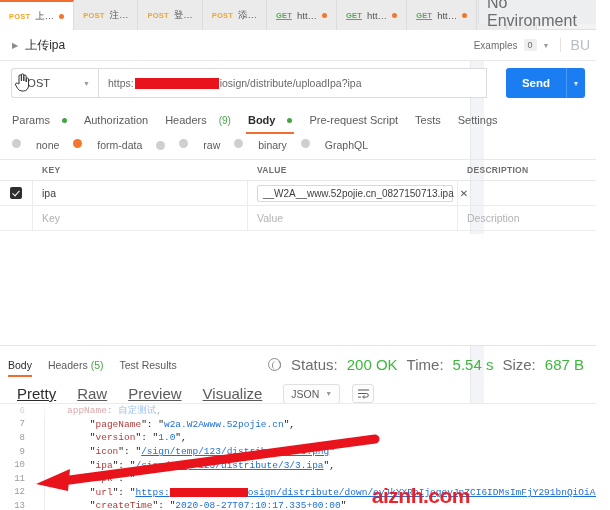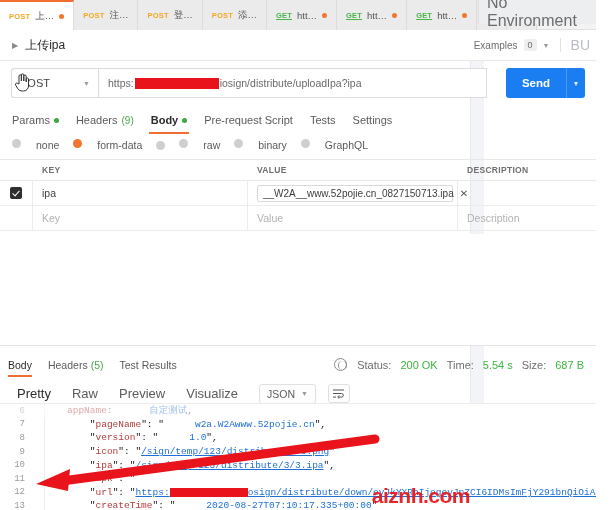--- a/index.html
+++ b/index.html
@@ -122,21 +122,21 @@
     position:absolute; left:14px; top:72px; width:16px; height:20px;
     pointer-events:none;
   }
 
   
   .reqtabs {
     position:absolute; left:0; top:107px; width:596px; height:26px;
     display:flex; align-items:center; padding-left:12px; gap:17px;
   }
   .rtab {
-    font-size:11px; color:#5b5b5b; display:flex; align-items:center; gap:4px;
+    font-size:11px; color:#5b5b5b; display:flex; align-items:center; gap:12px;
     height:26px; cursor:pointer; position:relative;
   }
   .rtab.active { color:#2c2c2c; font-weight:600; }
   .rtab.active:after{
     content:""; position:absolute; left:-2px; right:-2px; bottom:-1px;
     height:2px; background:#f06e32;
   }
   .gdot { width:5px; height:5px; border-radius:50%; background:#41a541; }
   .hcount { color:#4aa54a; font-size:10px; }
 
@@ -200,38 +200,38 @@
     font-size:10.5px; color:#5b5b5b; cursor:pointer; position:relative; height:25px;
     display:flex; align-items:center; gap:3px;
   }
   .restab.active{ color:#2c2c2c; }
   .restab.active:after{
     content:""; position:absolute; left:0; right:0; bottom:0; height:2px; background:#f06e32;
   }
   .restab .num{ color:#4aa54a; }
   .resp-meta {
     margin-left:auto; display:flex; align-items:center; gap:9px;
-    padding-right:12px; font-size:11px; color:#6d6d6d;
+    padding-right:12px; font-size:15px; color:#6d6d6d;
   }
   .resp-meta .v { color:#3db83d; }
   .lockglob {
     width:13px;height:13px;border:1px solid #8d8d8d;border-radius:50%;
     position:relative; margin-right:1px;
   }
   .lockglob:after{
     content:""; position:absolute; left:3px; top:2px; width:7px; height:9px;
     border-left:1px solid #8d8d8d; border-right:1px solid #8d8d8d; border-radius:50%;
   }
 
   .viewrow {
     position:absolute; left:0; top:380px; width:596px; height:27px;
     display:flex; align-items:center; padding-left:8px; gap:3px;
   }
   .vbtn {
-    font-size:13px; color:#5b5b5b; padding:3px 9px; cursor:pointer; border-radius:3px;
+    font-size:15px; color:#5b5b5b; padding:3px 9px; cursor:pointer; border-radius:3px;text-decoration:underline;
   }
   .vbtn.active{ color:#2c2c2c; }
   .fmt-sel {
     display:flex; align-items:center; gap:6px; margin-left:9px;
     border:1px solid #e0e0e0; border-radius:3px; padding:3px 7px;
     font-size:10.5px; color:#5b5b5b; cursor:pointer; background:#fdfdfd;
   }
   .wrapbtn {
     margin-left:9px; width:22px;height:19px; border:1px solid #e0e0e0;
     border-radius:3px; background:#fdfdfd; cursor:pointer;
@@ -246,21 +246,21 @@
     font-size:9.5px;
   }
   .jline { display:flex; height:13.6px; align-items:center; white-space:pre; }
   .gut {
     width:32px; text-align:right; padding-right:7px; color:#9b9b9b;
     flex:0 0 auto; font-size:9px;
   }
   .fold { width:13px; flex:0 0 auto; border-right:1px solid #ededed; height:13.6px;}
   .jcode { padding-left:22px; color:#1f1f1f; }
   .jkey { color:#b23c3c; }
-  .jstr { color:#1f6fd6;margin-left:31px; }
+  .jstr { color:#1f6fd6; }
   .jlink{ color:#1f6fd6; text-decoration:underline; }
   .jpunct{ color:#444; }
   .redact2 {
     display:inline-block; background:#e8131b; height:9px; width:78px;
     vertical-align:middle;
   }
 
   
   .arrow-svg { position:absolute; left:0; top:403px; width:596px; height:107px;
                pointer-events:none; }
@@ -357,20 +357,23 @@
   <svg class="handcursor" viewBox="0 0 16 20">
     <path d="M5 12 L5 4 a1.2 1.2 0 0 1 2.4 0 L7.4 9 L7.4 3 a1.2 1.2 0 0 1 2.4 0 L9.8 9 L9.8 4.2
              a1.2 1.2 0 0 1 2.4 0 L12.2 10 L12.2 6.8 a1.2 1.2 0 0 1 2.3 0 L14.5 14
              a5 5 0 0 1 -5 5 L8 19 a5 5 0 0 1 -4.4 -2.6 L1.6 13 a1.3 1.3 0 0 1 2 -1.6 Z" fill="#ffffff" stroke="#333333" stroke-width="1"></path>
   </svg>
 
   <div class="reqtabs">
     <div class="rtab">
       <span>Params</span>
       <span class="gdot"></span>
+    </div>
+    <div class="rtab">
+      <span>Authorization</span>
     </div>
     <div class="rtab">
       <span>Headers</span>
       <span class="hcount">(9)</span>
     </div>
     <div class="rtab active">
       <span>Body</span>
       <span class="gdot"></span>
     </div>
     <div class="rtab">

